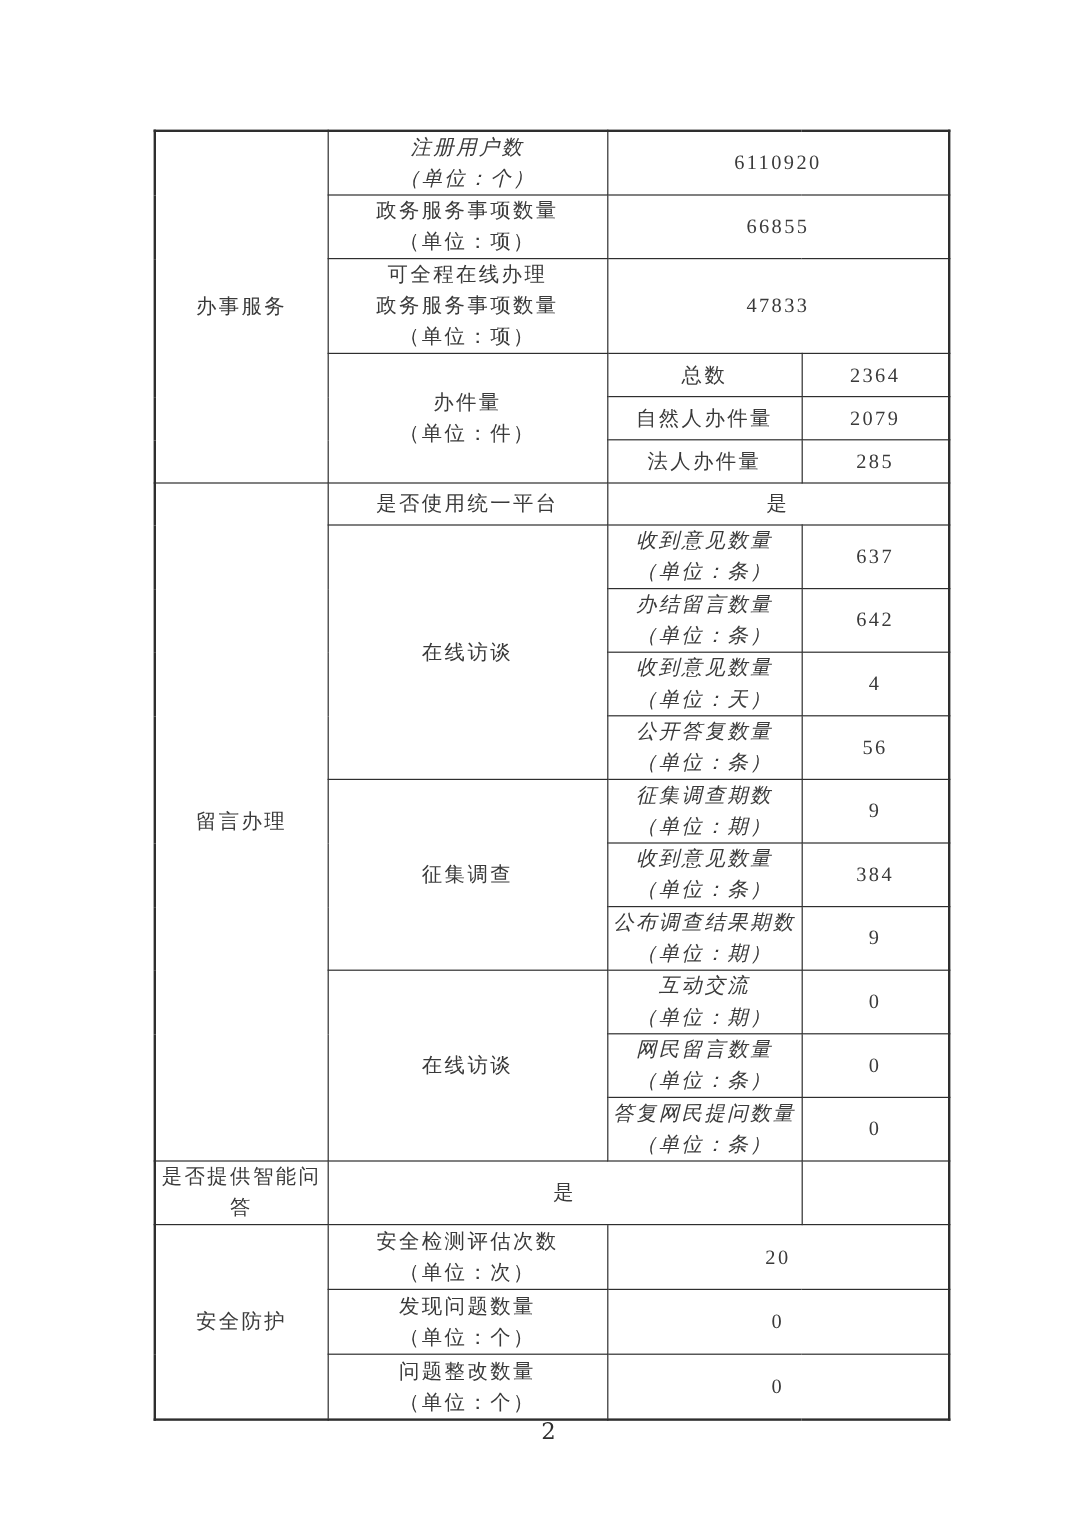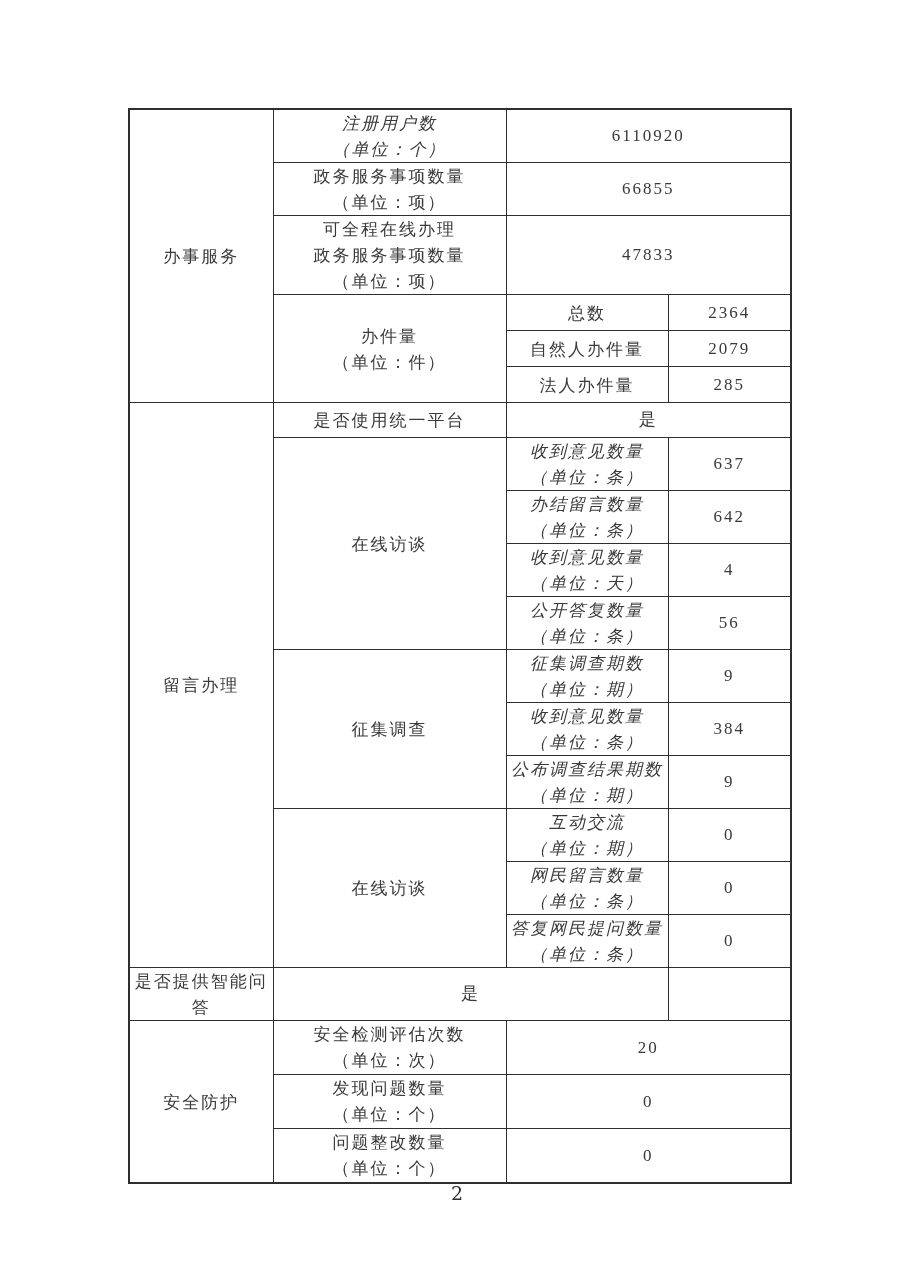--- a/index.html
+++ b/index.html
@@ -31,21 +31,21 @@
     line-height: 26px;
   }
   td.cat { letter-spacing: 2.5px; }
   td.cat-top { vertical-align: top; padding-top: 9px; margin-left: 18px; }
   td.val { font-size: 18px; letter-spacing: 0.5px; font-family: Liberation Serif, serif; }
   .h52 { height: 52px; font-style: italic; }
   .h51 { height: 51px; }
   .h78 { height: 78px; }
   .h35 { height: 35px; margin-left: 48px; }
   .h34 { height: 34px; margin-top: 19px; }
-  .h53 { height: 53px; font-family: Liberation Serif, serif; }
+  .h53 { height: 53px; }
   .pageno {
     position: absolute;
     left: 427px;
     top: 1182px;
     width: 60px;
     text-align: center;
     font-size: 19px;
     color: #2e2e2e;
   }
 </style>

